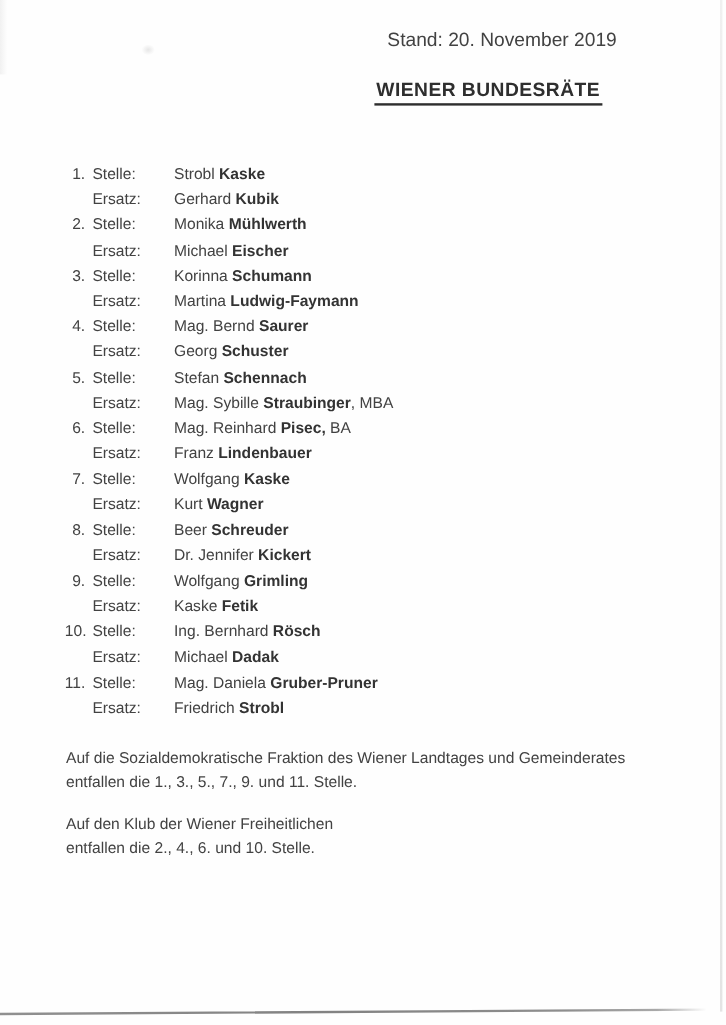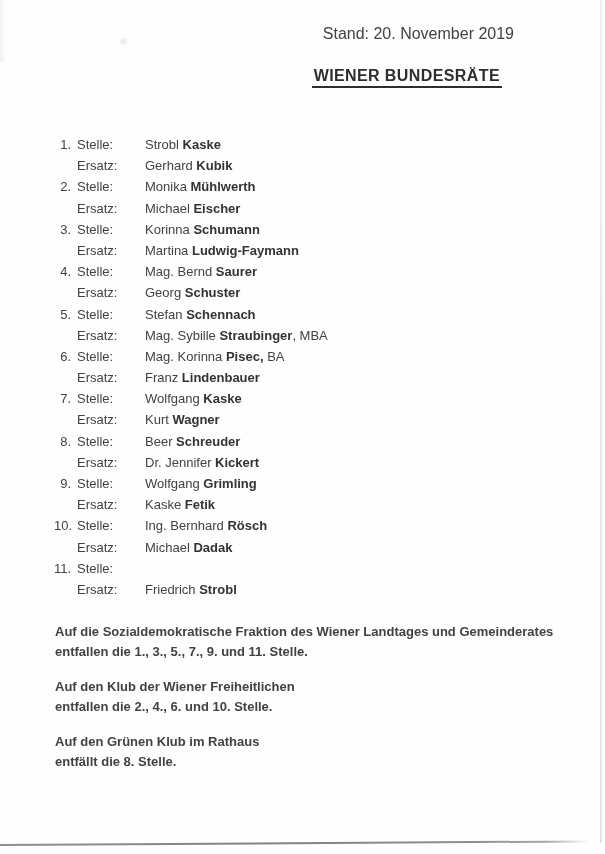--- a/index.html
+++ b/index.html
@@ -76,21 +76,20 @@
   }
   .cell-name b{
     font-weight:bold;
     color:var(--text-bold);
   }
   
   .notes{
     position:absolute;
     top:622px;
     left:55px;
-    font-weight:bold;
   }
   .para{
     margin:0 0 15px 0;
   }
   .pline{
     font-size:13px;
     line-height:20px;
     white-space:nowrap;
   }
   
@@ -220,21 +219,21 @@
         <span class="word">Ersatz:</span>
       </span>
     <span class="cell-name"><span>Mag. Sybille </span><b>Straubinger</b><span>, MBA</span></span>
   </div>
 
   <div class="row">
     <span class="cell-label">
         <span class="num">6.</span>
         <span class="word">Stelle:</span>
       </span>
-    <span class="cell-name"><span>Mag. Korinna </span><b>Pisec,</b><span> BA</span></span>
+    <span class="cell-name"><span>Mag. Reinhard </span><b>Pisec,</b><span> BA</span></span>
   </div>
 
   <div class="row">
     <span class="cell-label">
         <span class="num"></span>
         <span class="word">Ersatz:</span>
       </span>
     <span class="cell-name"><span>Franz </span><b>Lindenbauer</b><span></span></span>
   </div>
 
@@ -300,20 +299,21 @@
         <span class="word">Ersatz:</span>
       </span>
     <span class="cell-name"><span>Michael </span><b>Dadak</b><span></span></span>
   </div>
 
   <div class="row">
     <span class="cell-label">
         <span class="num">11.</span>
         <span class="word">Stelle:</span>
       </span>
+    <span class="cell-name"><span>Mag. Daniela </span><b>Gruber-Pruner</b><span></span></span>
   </div>
 
   <div class="row">
     <span class="cell-label">
         <span class="num"></span>
         <span class="word">Ersatz:</span>
       </span>
     <span class="cell-name"><span>Friedrich </span><b>Strobl</b><span></span></span>
   </div>
 </div>
@@ -322,22 +322,18 @@
   <div class="para">
     <div class="pline">Auf die Sozialdemokratische Fraktion des Wiener Landtages und Gemeinderates</div>
     <div class="pline">entfallen die 1., 3., 5., 7., 9. und 11. Stelle.</div>
   </div>
 
   <div class="para">
     <div class="pline">Auf den Klub der Wiener Freiheitlichen</div>
     <div class="pline">entfallen die 2., 4., 6. und 10. Stelle.</div>
   </div>
 
-  <div class="para">
-    <div class="pline">Auf den Grünen Klub im Rathaus</div>
-    <div class="pline">entfällt die 8. Stelle.</div>
-  </div>
 </div>
 
 <div class="scan-smudge"></div>
 <div class="scan-corner"></div>
 <div class="scan-right"></div>
 <div class="scan-bottom"></div>
 
 </body></html>

